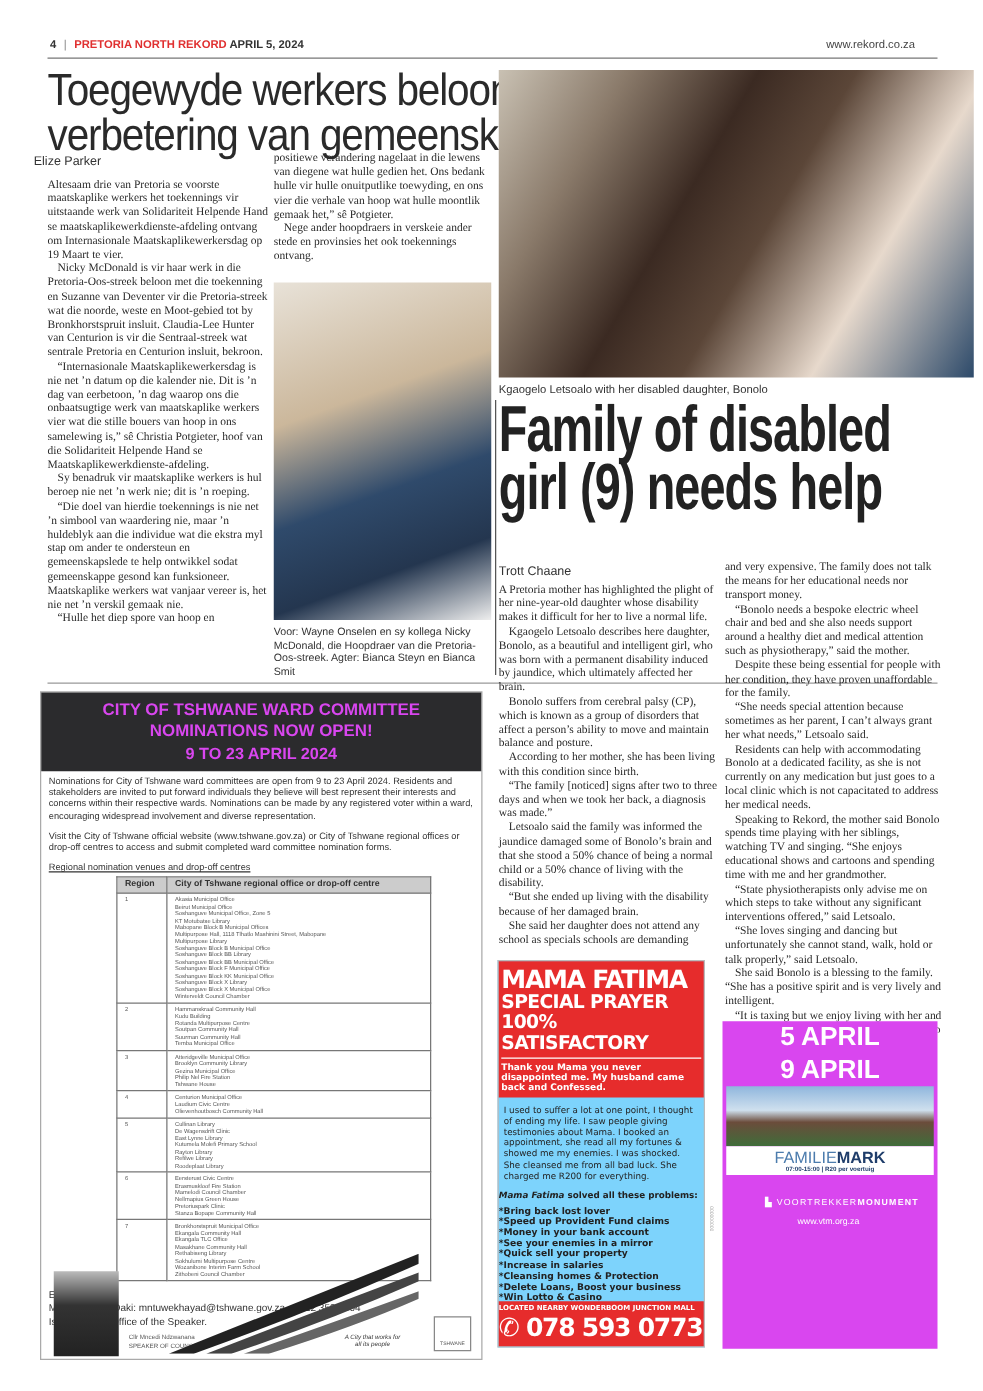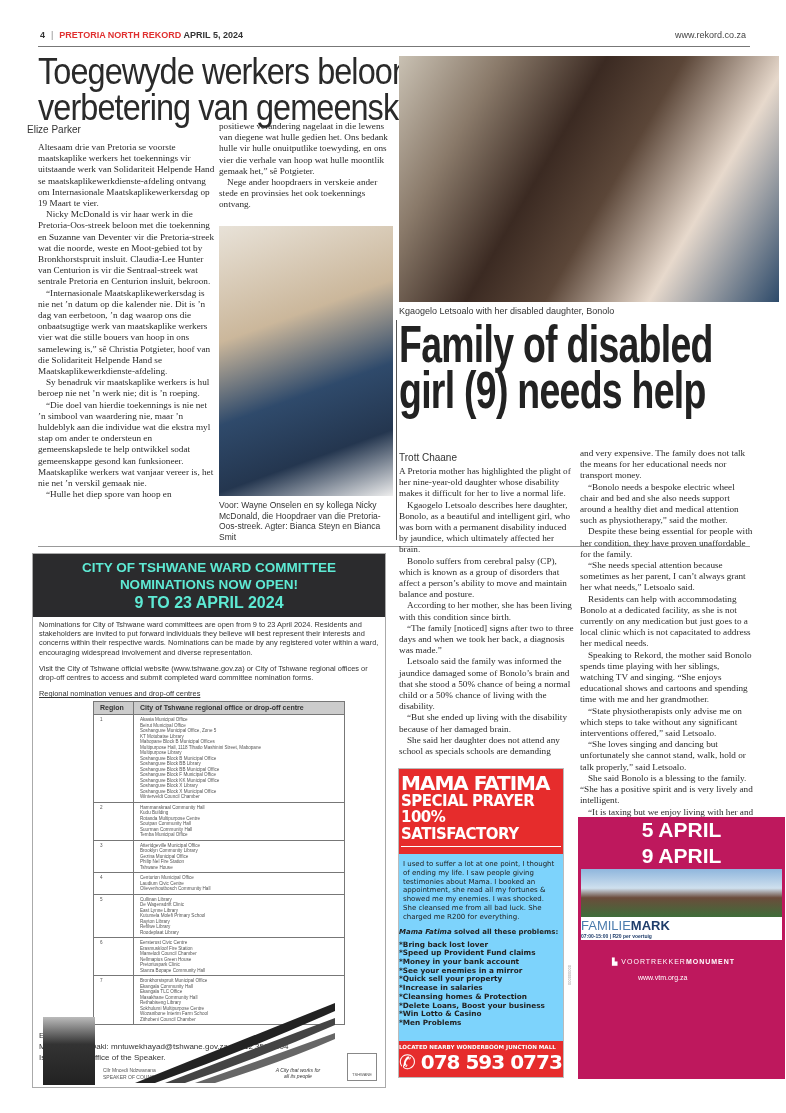--- a/index.html
+++ b/index.html
@@ -2,33 +2,33 @@
 <html><head>
 <meta charset="utf-8">
 <style>
 *{box-sizing:border-box;margin:0;padding:0}
 body{width:786px;height:1113px;background:#fff;position:relative;overflow:hidden;font-family:"Liberation Serif",serif;color:#222}
 .abs{position:absolute}
 .hdr{left:40px;top:30px;font:bold 9px "Liberation Sans",sans-serif;color:#333}
 .hdr .pg{margin-right:6px}
 .hdr .bar{color:#888;margin-right:6px;font-weight:normal}
 .hdr .pub{color:#e03030}
-.site{right:40px;top:30px;font:9px "Liberation Sans",sans-serif;color:#444}
+.site{right:54px;top:30px;font:9px "Liberation Sans",sans-serif;color:#444}
 .rule{left:38px;top:46px;width:712px;height:1px;background:#777}
 .h1{left:38px;top:54px;width:360px;font:36px/36px "Liberation Sans",sans-serif;color:#2a2a2a;letter-spacing:-1px;transform:scaleX(0.9);transform-origin:left top;white-space:nowrap}
 .byline{font:10px "Liberation Sans",sans-serif;color:#333}
 .col{font:9.2px/11.2px "Liberation Serif",serif;color:#2a2a2a;text-align:left}
 .col p{text-indent:8px}
 .col p.first{text-indent:0}
 .caption{font:8.5px/10.5px "Liberation Sans",sans-serif;color:#333}
 .photo{background:linear-gradient(160deg,#e8e2d8 0%,#cbb79b 35%,#2f4a6b 60%,#24364f 80%,#eee 100%)}
 .vline{width:1px;background:#555}
 
 .ward{left:32px;top:553px;width:354px;height:535px;border:1px solid #aaa}
-.ward .top{background:#2b2b2d;color:#5eead4;text-align:center;font:bold 13.5px/17px "Liberation Sans",sans-serif;padding:5px 0 4px}
+.ward .top{background:#2b2b2d;color:#d946ef;text-align:center;font:bold 13.5px/17px "Liberation Sans",sans-serif;padding:5px 0 4px}
 .ward .body{padding:3px 6px;font:7.4px/9.2px "Liberation Sans",sans-serif;color:#333}
 .ward .body p{margin-bottom:7px}
 .ward u{display:block;margin-bottom:3px}
 .wtable{margin-left:54px;width:252px;border:1px solid #777;border-collapse:collapse;font:4.6px/5.5px "Liberation Sans",sans-serif;color:#555}
 .wtable th{background:#ccc;font:bold 7px/10px "Liberation Sans",sans-serif;color:#333;text-align:left;padding:1px 6px;border:1px solid #777}
 .wtable td{vertical-align:top;border:1px solid #777;padding:2px 6px}
 .wtable td.r{width:40px}
 .enq{font:8px/11px "Liberation Sans",sans-serif;color:#333;padding:2px 6px}
 .speaker{position:absolute;left:10px;bottom:2px;width:52px;height:68px;background:linear-gradient(#bbb,#333 40%,#222)}
 .spk-info{position:absolute;left:70px;bottom:6px;font:5px/7px "Liberation Sans",sans-serif;color:#555}
@@ -46,31 +46,31 @@
 .fatima .t3{font:bold 15px/17px "DejaVu Sans",sans-serif;letter-spacing:-.5px;border-bottom:1px solid #fff;padding-bottom:3px;margin-bottom:3px}
 .fatima .thanks{font:bold 7.2px/8px "DejaVu Sans",sans-serif}
 .fatima .story{font:7px/8.8px "DejaVu Sans",sans-serif;color:#222;padding:6px 4px}
 .fatima .solved{font:bold 7px/9px "DejaVu Sans",sans-serif;color:#222}
 .fatima .solved i{font-weight:bold}
 .fatima ul{list-style:none;font:bold 7.3px/8.7px "DejaVu Sans",sans-serif;color:#222;padding:4px 0}
 .fatima .foot{position:absolute;left:0;bottom:0;width:100%;background:#e62c2c;color:#fff;padding:3px 0}
 .fatima .loc{font:bold 5.6px "DejaVu Sans",sans-serif}
 .fatima .phone{font:bold 20px/24px "DejaVu Sans",sans-serif;letter-spacing:-1px}
 
-.vtm{left:578px;top:817px;width:207px;height:262px;background:#be185d}
+.vtm{left:578px;top:817px;width:172px;height:262px;background:#d946ef}
 .vtm .date{color:#fff;font:bold 21px/26px "Liberation Sans",sans-serif;text-align:center}
 .vtm .white{background:#fff;margin:0 3px;height:84px;position:relative}
 .vtm .diamond{position:absolute;left:12px;top:12px;width:46px;height:46px;border:1px solid #1f3d6a;transform:rotate(45deg)}
 .vtm .dtext{position:absolute;left:8px;top:25px;width:56px;text-align:center;font:italic 6px/7px "Liberation Serif",serif;color:#1f3d6a}
 .vtm .buitelug{position:absolute;left:84px;top:6px;font:bold 13px "Liberation Sans",sans-serif;color:#1f3d6a}
 .vtm .flick{position:absolute;left:72px;top:24px;font:italic 20px "Liberation Serif",serif;color:#1f3d6a}
 .vtm .price{position:absolute;left:90px;top:50px;font:bold 6.5px "Liberation Sans",sans-serif;color:#1f3d6a}
 .vtm .times{position:absolute;left:0;top:63px;width:100%;text-align:center;font:bold 4.6px/6px "Liberation Sans",sans-serif;color:#1f3d6a}
 .vtm .pic{margin:0 3px;height:48px;background:linear-gradient(#8fb6dd 0%,#cfe0ee 40%,#6b4c3b 60%,#3f6d3a 100%)}
-.vtm .mark{background:#fff;margin:0 3px;font:13px "Liberation Sans",sans-serif;color:#4c7cad;padding:1px 0}
+.vtm .mark{background:#fff;margin:0 3px;text-align:center;font:13px "Liberation Sans",sans-serif;color:#4c7cad;padding:1px 0}
 .vtm .mark b{color:#1f3d6a}
 .vtm .mtimes{font:bold 5px "Liberation Sans",sans-serif;color:#1f3d6a}
 .vtm .vlogo{color:#fff;font:7px "Liberation Sans",sans-serif;letter-spacing:1px;margin:18px 0 0 34px}
 .vtm .url{color:#fff;font:7px "Liberation Sans",sans-serif;margin:8px 0 0 60px}
 .hline{height:1px;background:#999}
 .vcode{font:4px "Liberation Sans",sans-serif;color:#999;writing-mode:vertical-rl}
 </style>
 </head>
 <body>
 
@@ -102,21 +102,21 @@
 <div class="abs photo" style="left:219px;top:226px;width:174px;height:270px"></div>
 <div class="abs caption" style="left:219px;top:500px;width:174px">Voor: Wayne Onselen en sy kollega Nicky McDonald, die Hoopdraer van die Pretoria-Oos-streek. Agter: Bianca Steyn en Bianca Smit</div>
 
 <div class="abs vline" style="left:396px;top:320px;height:220px"></div>
 <div class="abs hline" style="left:38px;top:546px;width:712px"></div>
 
 <div class="abs ward">
   <div class="top">
     <div>CITY OF TSHWANE WARD COMMITTEE</div>
     <div>NOMINATIONS NOW OPEN!</div>
-    <div style="font-size:16px;line-height:20px">9 TO 23 APRIL 2024</div>
+    <div style="font-size:13px;line-height:20px">9 TO 23 APRIL 2024</div>
   </div>
   <div class="body">
     <p>Nominations for City of Tshwane ward committees are open from 9 to 23 April 2024. Residents and stakeholders are invited to put forward individuals they believe will best represent their interests and concerns within their respective wards. Nominations can be made by any registered voter within a ward, encouraging widespread involvement and diverse representation.</p>
     <p>Visit the City of Tshwane official website (www.tshwane.gov.za) or City of Tshwane regional offices or drop-off centres to access and submit completed ward committee nomination forms.</p>
     <u>Regional nomination venues and drop-off centres</u>
     <table class="wtable">
       <thead>
           <tr>
         <th>Region</th>
         <th>City of Tshwane regional office or drop-off centre</th>
@@ -259,20 +259,21 @@
   <p>“She loves singing and dancing but unfortunately she cannot stand, walk, hold or talk properly,” said Letsoalo.</p>
   <p>She said Bonolo is a blessing to the family. “She has a positive spirit and is very lively and intelligent.</p>
   <p>“It is taxing but we enjoy living with her and it would be better if she was in a wheelchair so that it can be easier to take care of her,” concluded Letsoalo.</p>
 </div>
 
 <div class="abs fatima">
   <div class="red">
     <div class="t1">MAMA FATIMA</div>
     <div class="t2">SPECIAL PRAYER</div>
     <div class="t3">100% SATISFACTORY</div>
+    <div class="thanks">Thank you Mama you never disappointed me. My husband came back and Confessed.</div>
   </div>
   <div class="story">I used to suffer a lot at one point, I thought of ending my life. I saw people giving testimonies about Mama. I booked an appointment, she read all my fortunes &amp; showed me my enemies. I was shocked. She cleansed me from all bad luck. She charged me R200 for everything.</div>
   <div class="solved"><i>Mama Fatima</i><span> solved all these problems:</span></div>
   <ul id="problems">
       <li>*Bring back lost lover</li>
       <li>*Speed up Provident Fund claims</li>
       <li>*Money in your bank account</li>
       <li>*See your enemies in a mirror</li>
       <li>*Quick sell your property</li>
       <li>*Increase in salaries</li>

